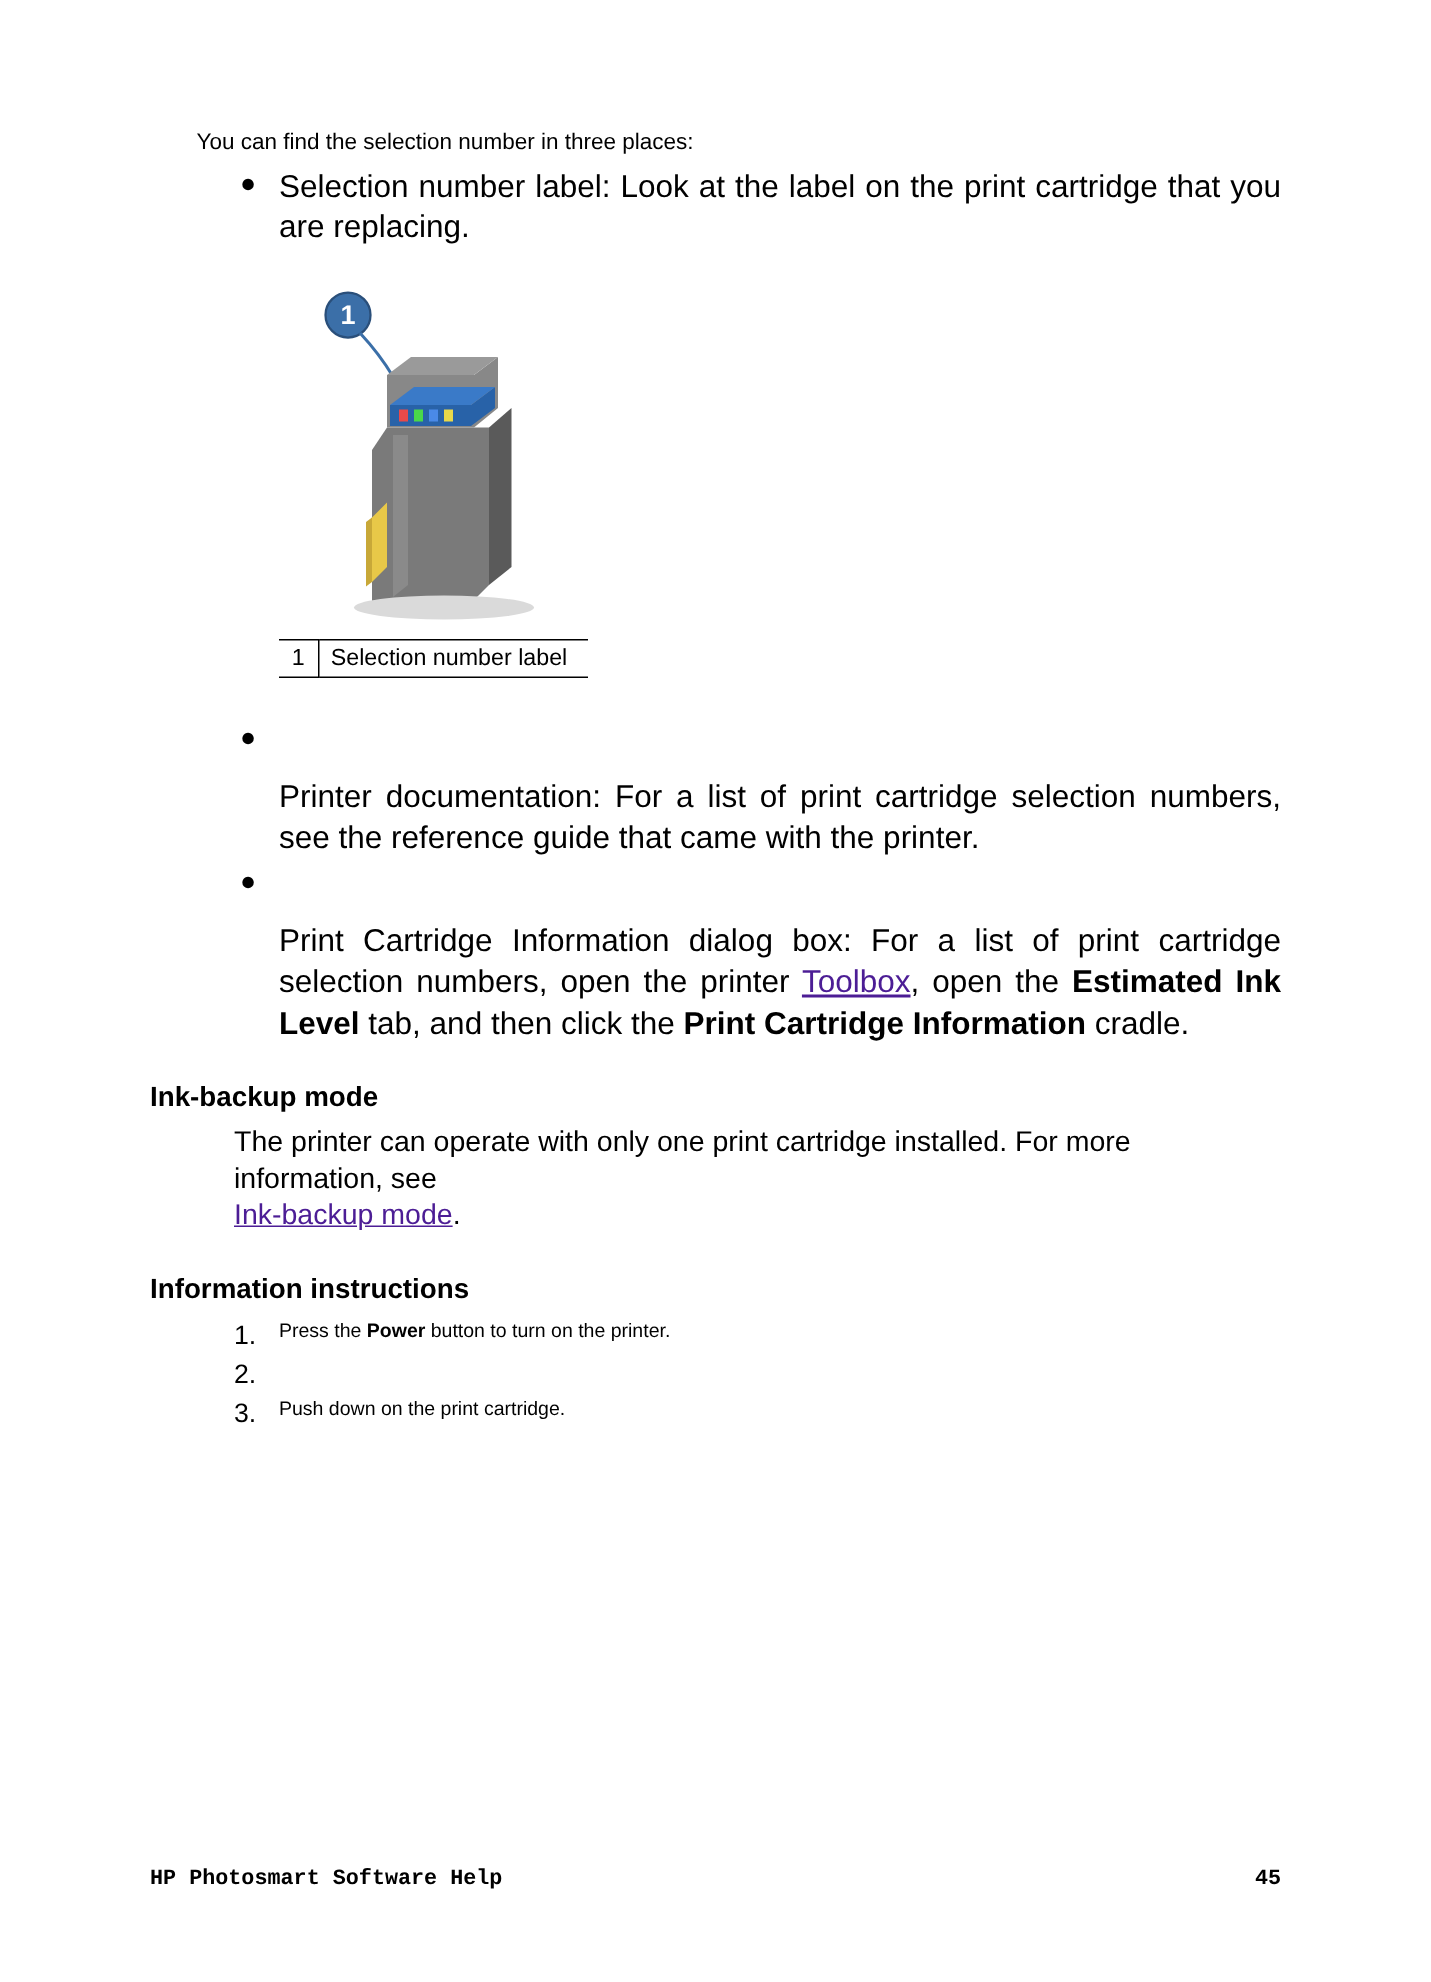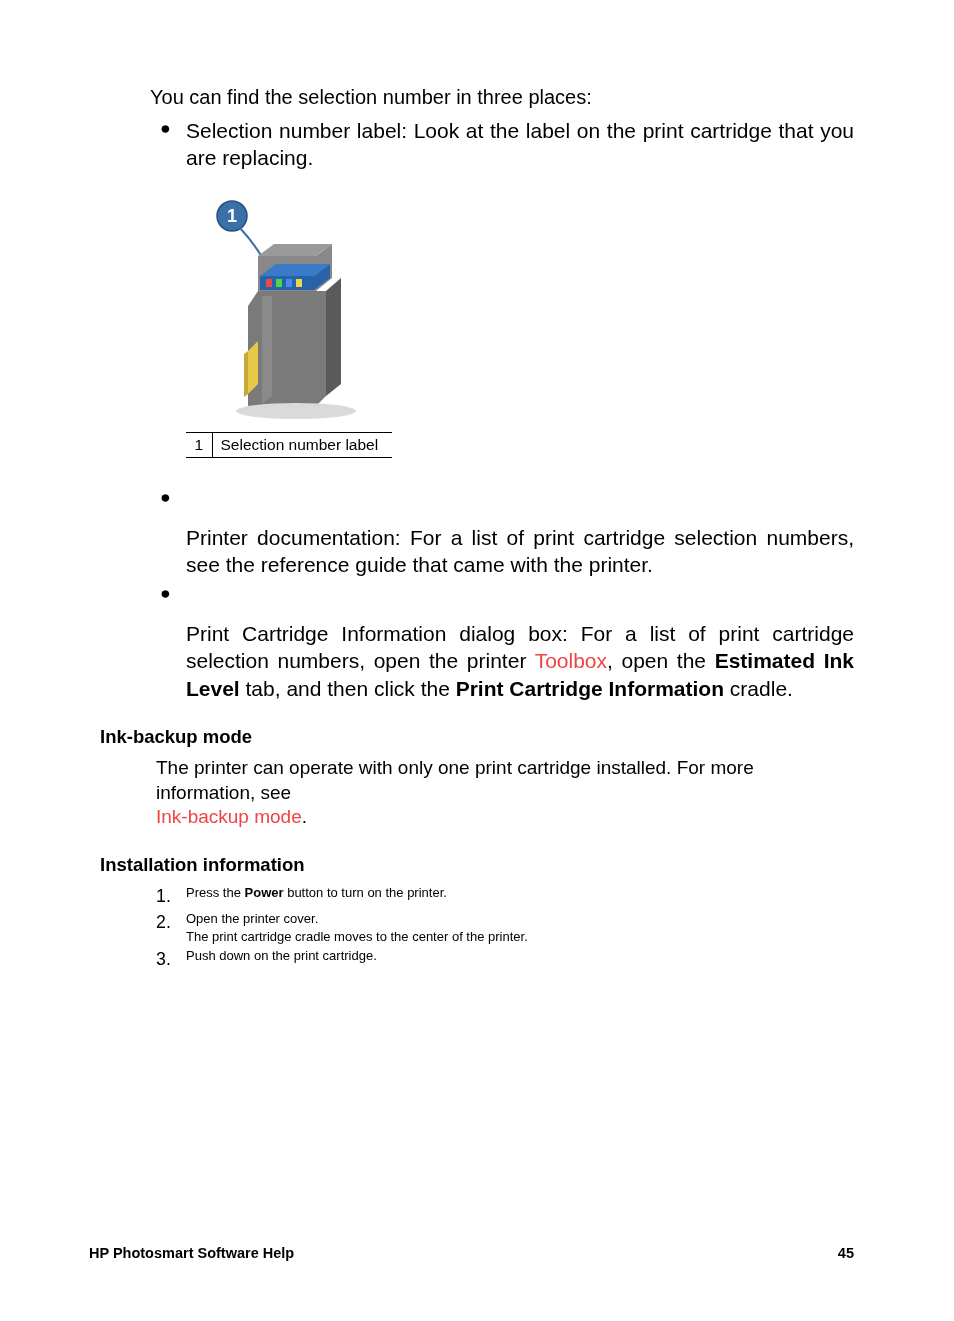--- a/index.html
+++ b/index.html
@@ -12,22 +12,22 @@
       width: 954px;
       height: 1321px;
       position: relative;
       background: #fff;
       color: #000;
     }
     .page-content {
       padding: 86px 100px 0 100px;
     }
     .intro-text {
-      margin-left: 50px;
-      font-size: 20px;
+      margin-left: 31px;
+      font-size: 15px;
       margin-bottom: 8px;
     }
     .bullet-list {
       list-style: none;
       margin-left: 56px;
     }
     .bullet-item {
       display: flex;
       margin-bottom: 4px;
     }
@@ -72,21 +72,22 @@
       width: 180px;
     }
     .second-bullets {
       margin-top: 0;
     }
     .second-bullets .bullet-text {
       text-align: justify;
       margin-top: 38px;
     }
     .link {
-      color: #ef4444;
+      color: #4c1d95;
+      text-decoration: underline;
     }
     .section-heading {
       font-size: 18.5px;
       font-weight: bold;
       margin-top: 24px;
       margin-bottom: 8px;
     }
     .section-body {
       margin-left: 56px;
       font-size: 19px;
@@ -113,26 +114,27 @@
       font-size: 17.8px;
       line-height: 1.35;
     }
     .ordered-text {
       font-size: 13px;
       line-height: 1.35;
     }
     .footer {
       position: absolute;
       bottom: 60px;
-      left: 89px;
+      left: 100px;
       right: 100px;
       display: flex;
       justify-content: space-between;
       font-size: 14.5px;
       font-weight: bold;
+      font-family: Liberation Mono, monospace;
     }
     .footer-right {
       text-align: right;
     }
   </style>
 </head>
 <body>
 
 <div class="page-content">
   <p class="intro-text">You can find the selection number in three places:</p>
@@ -197,35 +199,31 @@
       </span>
     </li>
   </ul>
 
   <h2 class="section-heading">Ink-backup mode</h2>
   <p class="section-body">
     <span>The printer can operate with only one print cartridge installed. For more information, see </span><br>
     <span class="link">Ink-backup mode</span><span>.</span>
   </p>
 
-  <h2 class="section-heading">Installation information</h2>
+  <h2 class="section-heading">Information instructions</h2>
 
   <ol class="ordered-list">
     <li class="ordered-item">
       <span class="ordered-num">1.</span>
       <span class="ordered-text">
         <span>Press the </span><b>Power</b><span> button to turn on the printer.</span>
       </span>
     </li>
     <li class="ordered-item">
       <span class="ordered-num">2.</span>
-      <span class="ordered-text">
-        <span>Open the printer cover.</span><br>
-        <span>The print cartridge cradle moves to the center of the printer.</span>
-      </span>
     </li>
     <li class="ordered-item">
       <span class="ordered-num">3.</span>
       <span class="ordered-text">Push down on the print cartridge.</span>
     </li>
   </ol>
 </div>
 
 <div class="footer">
   <span>HP Photosmart Software Help</span>

